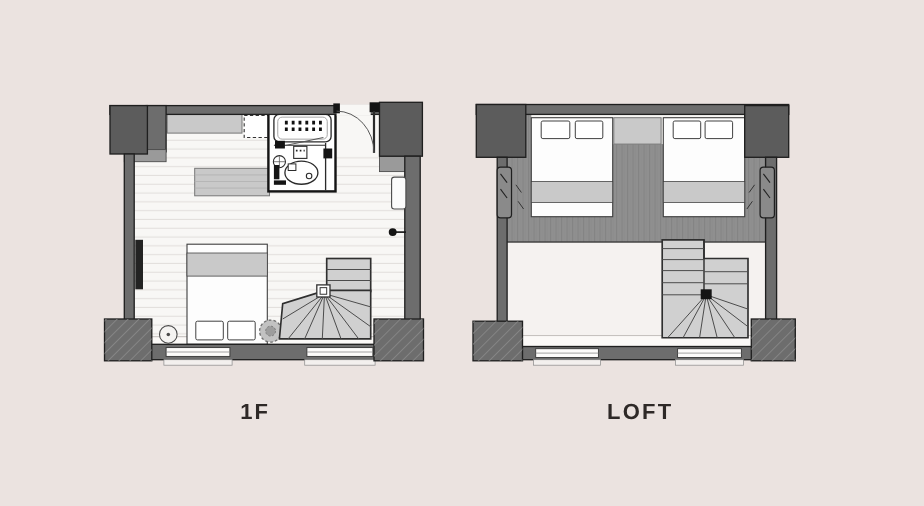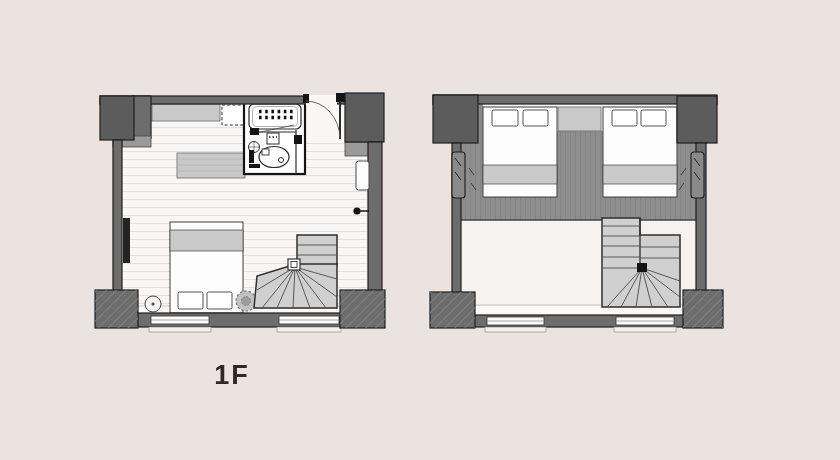--- a/index.html
+++ b/index.html
@@ -30,21 +30,21 @@
   .bath-line{stroke:#2b2b2b;fill:none;}
   .window{fill:#fcfbfa;stroke:#333;stroke-width:0.8;}
   .sill{fill:#f3f0ee;stroke:#909090;stroke-width:0.7;}
   .ink{fill:#141414;}
   .thin{stroke:#555;stroke-width:0.9;fill:none;}
   .hatchover{fill:url(#hatch);}
   .vent{fill:#8a8a8a;stroke:#1f1f1f;stroke-width:1.1;}
 
   .plan-label{
     position:absolute;top:357px;height:36px;line-height:36px;
-    font-size:27px;font-weight:600;letter-spacing:2px;
+    font-size:20px;font-weight:600;letter-spacing:2px;
     color:var(--label-color,#2e2927);text-align:center;
     user-select:none;
   }
   #label-1f{left:95px;width:274px;}
   #label-loft{left:436px;width:292px;}
 </style>
 </head>
 <body style="--background: #ebe3e0; --wall: #6d6d6d; --wall-dark: #5c5c5c; --outline: #1f1f1f; --floor: #f8f7f5; --plank-line: #e3e0dd; --deck: #8f8f8f; --furniture: #c9c9c9; --bed: #fdfdfd; --stair: #d0d0d0; --stair-line: #2f2f2f; --step: #9a9a9a; --void: #f5f2f0; --label-color: #2e2927;">
 
 <div class="stage">
@@ -260,13 +260,14 @@
     <g>
       <rect x="430" y="292" width="45" height="36" class="wall"></rect>
       <rect x="430" y="292" width="45" height="36" class="hatchover"></rect>
       <rect x="683" y="290" width="40" height="38" class="wall"></rect>
       <rect x="683" y="290" width="40" height="38" class="hatchover"></rect>
     </g>
   </g>
 </svg>
 
 <div class="plan-label" id="label-1f">1F</div>
+<div class="plan-label" id="label-loft">LOFT</div>
 </div>
 
 </body></html>

